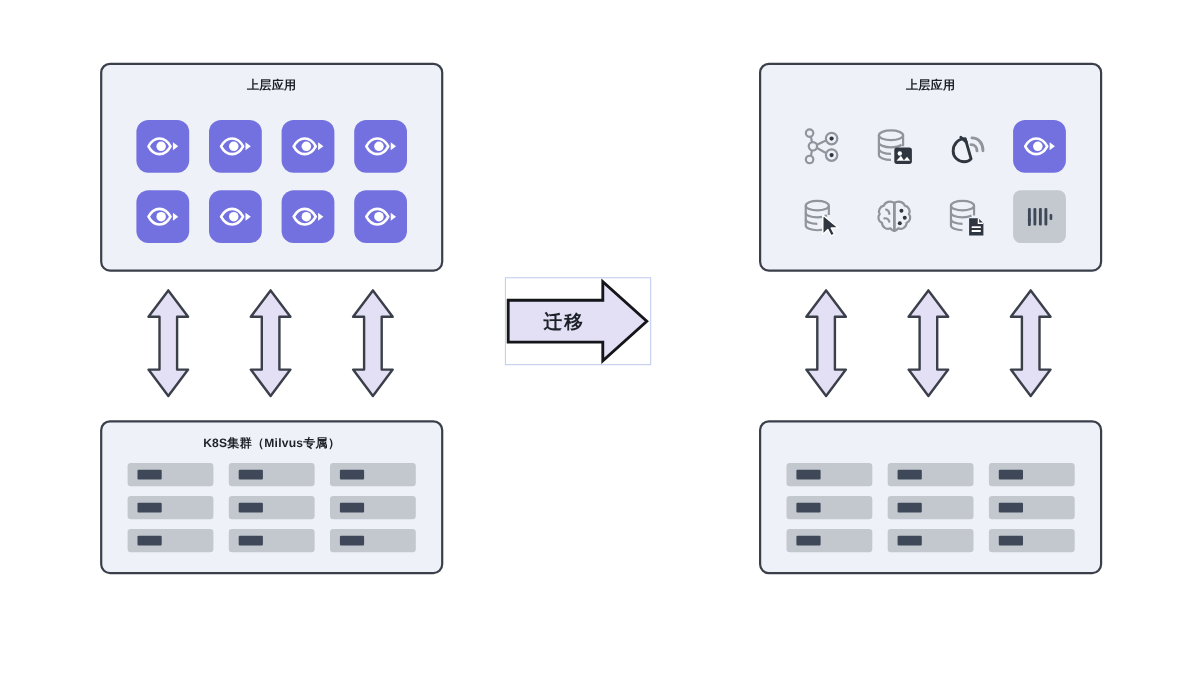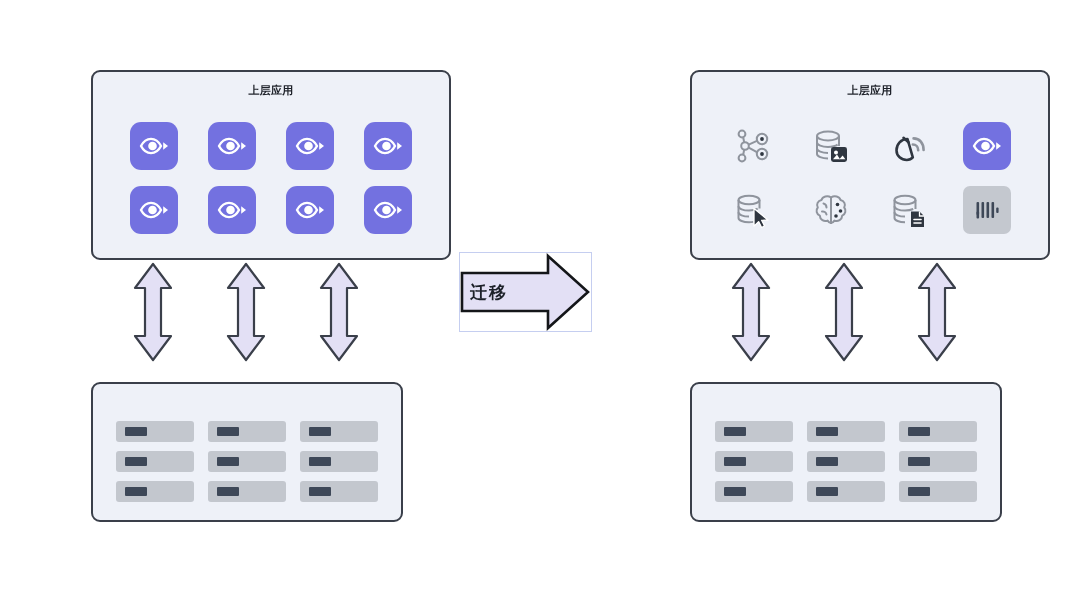--- a/index.html
+++ b/index.html
@@ -35,21 +35,21 @@
     right: 0;
     text-align: center;
     font-size: 11px;
     font-weight: bold;
     color: #1d2129;
     letter-spacing: .2px;
     white-space: nowrap;
   }
 
   
-  .app-panel { width: 360px; height: 190px; margin-top: 13px; }
+  .app-panel { width: 312px; height: 190px; }
   #app-panel-left  { left: 91px;  top: 57px; }
   #app-panel-right { left: 690px; top: 57px; }
 
   .icon-grid {
     position: absolute;
     left: 0; right: 0;
     top: 42px;
     display: grid;
     grid-template-columns: repeat(4, 1fr);
     grid-template-rows: repeat(2, 64px);
@@ -94,20 +94,21 @@
     height: 80px;
     border: 1px solid #c5cef0;
     box-sizing: border-box;
   }
   #migrate-box svg { display: block; }
   #migrate-label {
     position: absolute;
     left: 10px;
     top: 28px;
     width: 86px;
+    text-align: center;
     font-size: 17px;
     font-weight: bold;
     color: #1d2129;
     letter-spacing: 2px;
   }
 
   
   .cluster-panel { width: 312px; height: 140px; }
   #cluster-panel-left  { left: 91px;  top: 382px; }
   #cluster-panel-right { left: 690px; top: 382px; }
@@ -370,20 +371,21 @@
       <path d="M22 2 L40 26 L30 26 L30 74 L40 74 L22 98 L4 74 L14 74 L14 26 L4 26 Z" fill="#e3e0f5" stroke="#3a3f4a" stroke-width="2.2" stroke-linejoin="round"></path>
     </svg>
   </div>
   <div class="arrow-bi" style="left:915px; top:262px;">
     <svg viewBox="0 0 44 100" preserveAspectRatio="none" aria-hidden="true">
       <path d="M22 2 L40 26 L30 26 L30 74 L40 74 L22 98 L4 74 L14 74 L14 26 L4 26 Z" fill="#e3e0f5" stroke="#3a3f4a" stroke-width="2.2" stroke-linejoin="round"></path>
     </svg>
   </div>
 
   <div class="panel cluster-panel" id="cluster-panel-left">
+    <div class="panel-title">K8S集群（Milvus专属）</div>
     <div class="rack-grid">
       <div class="rack-unit">
           <span class="rack-led"></span>
         </div>
       <div class="rack-unit">
           <span class="rack-led"></span>
         </div>
       <div class="rack-unit">
           <span class="rack-led"></span>
         </div>

